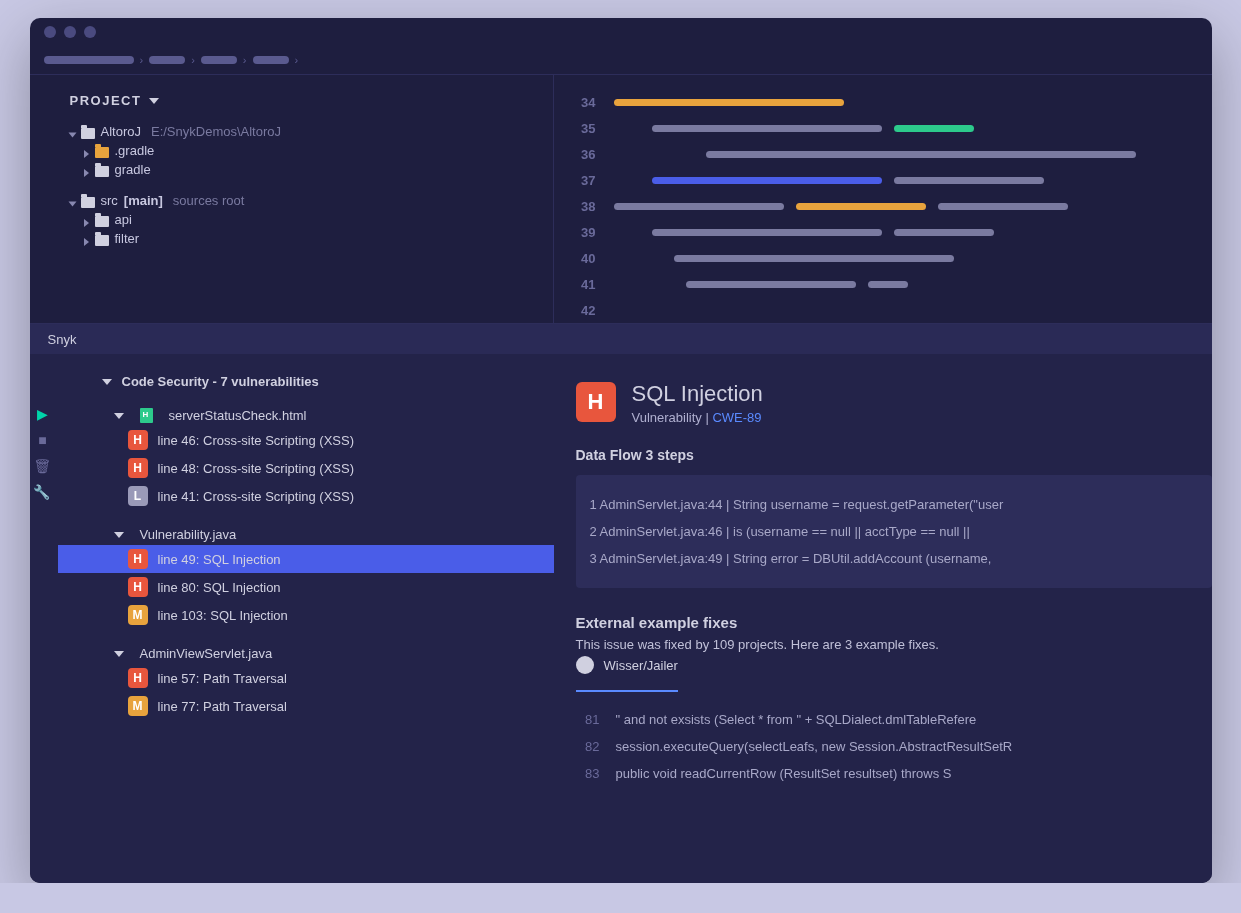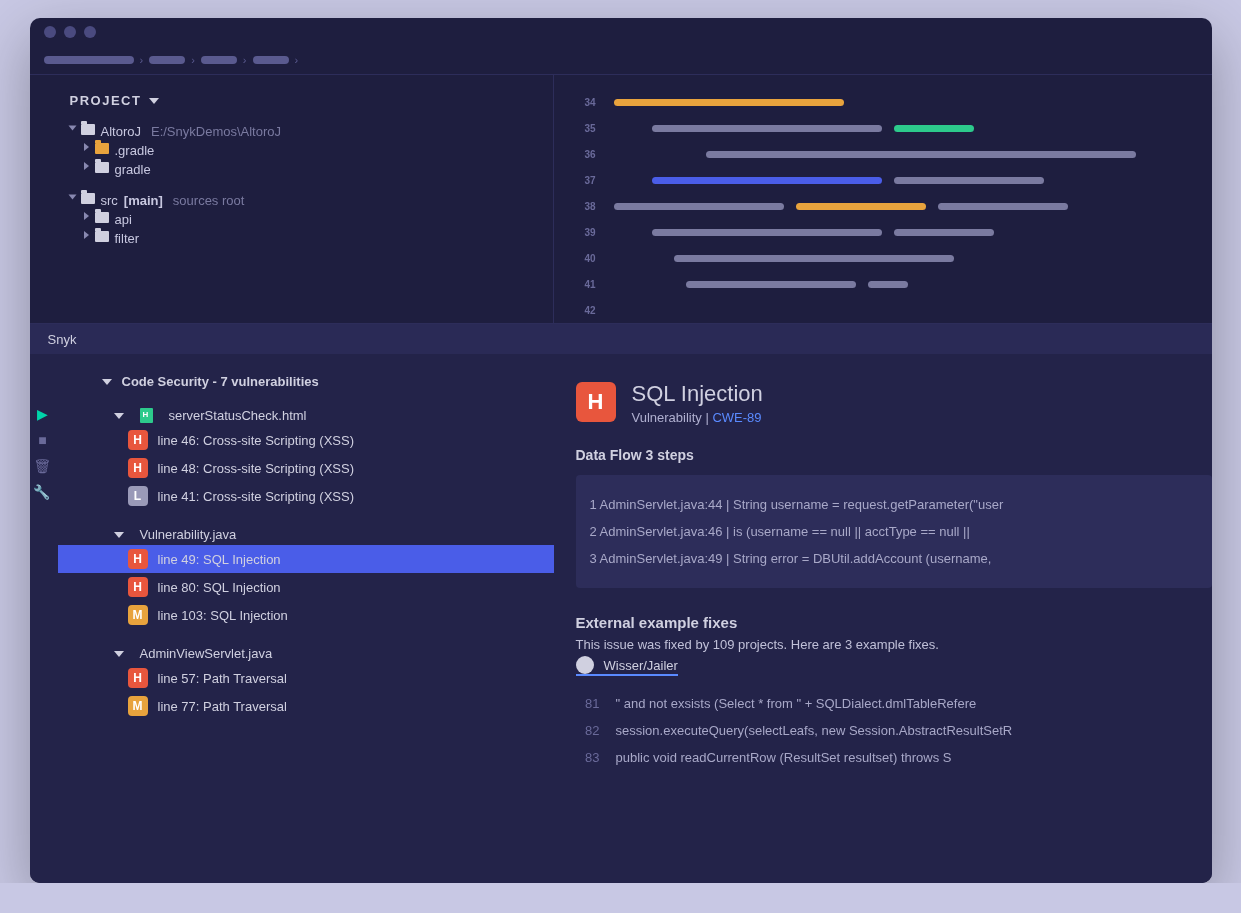--- a/index.html
+++ b/index.html
@@ -8,31 +8,31 @@
 .titlebar{height:28px;display:flex;align-items:center;padding:0 14px;gap:8px}
 .dot{width:12px;height:12px;border-radius:50%;background:#4a4a7f}
 .breadcrumb-bar{height:28px;display:flex;align-items:center;padding:0 14px;gap:4px}
 .crumb{height:8px;background:#5a5a8f;border-radius:4px}
 .chev{color:#5a5a8f;font-size:11px;margin:0 2px}
 .top-split{display:flex;height:250px;border-top:1px solid #2d2d5a;border-bottom:1px solid #2d2d5a}
 .project-panel{width:524px;padding:18px 18px 18px 40px;border-right:1px solid #2d2d5a;overflow:hidden}
 .project-header{color:#d0d0e0;font-size:13px;letter-spacing:1.5px;font-weight:600;display:flex;align-items:center;gap:8px;margin-bottom:14px}
 .tri-down{width:0;height:0;border-left:5px solid transparent;border-right:5px solid transparent;border-top:6px solid #d0d0e0}
 .tree{font-size:13px;color:#c8c8e0}
-.tree-row{display:flex;align-items:flex-start;gap:6px;padding:2px 0;white-space:nowrap}
+.tree-row{display:flex;align-items:flex-end;gap:6px;padding:2px 0;white-space:nowrap}
 .tree-caret{width:0;height:0;border-top:4px solid transparent;border-bottom:4px solid transparent;border-left:5px solid #8888b0;flex-shrink:0}
 .tree-caret.open{transform:rotate(90deg)}
 .folder-icon{width:14px;height:11px;background:#d0d0e0;border-radius:1px;position:relative;flex-shrink:0}
 .folder-icon::before{content:"";position:absolute;top:-3px;left:0;width:6px;height:3px;background:inherit;border-radius:1px 1px 0 0}
 .folder-icon.orange{background:#e8a33d}
 .tree-label{color:#c8c8e0}
 .tree-path{color:#7a7aa0;margin-left:4px}
 .tree-bold{font-weight:600}
 .tree .i1{padding-left:14px}
-.code-panel{flex:1;padding:14px 18px;font-family:'SF Mono',Menlo,monospace;font-size:10px;overflow:hidden}
+.code-panel{flex:1;padding:14px 18px;font-family:'SF Mono',Menlo,monospace;font-size:13px;overflow:hidden}
 .code-line{display:flex;align-items:center;gap:18px;height:26px}
 .line-num{color:#6a6a9a;width:24px;text-align:right;font-weight:600}
 .tokens{display:flex;gap:12px;align-items:center}
 .tok{height:7px;border-radius:4px}
 .snyk-bar{height:30px;background:#2a2a56;display:flex;align-items:center;padding:0 18px;color:#d0d0e0;font-size:13px;position:relative}
 .tool-strip{position:absolute;left:0;top:380px;width:26px;display:flex;flex-direction:column;gap:10px;align-items:center;padding-top:8px}
 .tool-ico{color:#6a6a9a;font-size:14px}
 .play-ico{color:#00d4aa}
 .bottom-split{display:flex;height:calc(100% - 336px);background:#232349}
 .vuln-panel{width:524px;padding:20px 18px 20px 72px;overflow:hidden;font-size:13px;color:#d0d0e0}
@@ -49,21 +49,21 @@
 .detail-header{display:flex;gap:16px;margin-bottom:22px}
 .big-sev{width:40px;height:40px;border-radius:6px;background:#e8563d;display:flex;align-items:center;justify-content:center;color:#fff;font-weight:700;font-size:22px;flex-shrink:0}
 .detail-title{font-size:22px;font-weight:400;line-height:1.1}
 .detail-sub{font-size:13px;color:#b0b0d0;margin-top:4px}
 .cwe-link{color:#5a8aff}
 .flow-title{font-size:14px;font-weight:700;margin-bottom:12px}
 .flow-box{background:#2d2d5a;border-radius:4px;padding:16px 14px;font-family:'SF Mono',Menlo,monospace;font-size:13px;color:#a8a8c8;margin-bottom:26px;white-space:nowrap;overflow:hidden}
 .flow-row{padding:6px 0}
 .fix-title{font-size:15px;font-weight:700;margin-bottom:6px}
 .fix-sub{font-size:13px;color:#c0c0d8;margin-bottom:4px}
-.repo-row{display:flex;align-items:center;gap:10px;font-size:13px;padding-bottom:0;border-bottom:2px solid #5a8aff;width:fit-content;margin-bottom:14px}
+.repo-row{display:flex;align-items:center;gap:10px;font-size:13px;padding-bottom:16px;border-bottom:2px solid #5a8aff;width:fit-content;margin-bottom:14px}
 .gh-icon{width:18px;height:18px;border-radius:50%;background:#d0d0e0;position:relative}
 .fix-code{font-family:'SF Mono',Menlo,monospace;font-size:13px;color:#a8a8c8;white-space:nowrap;overflow:hidden}
 .fix-line{display:flex;padding:6px 0}
 .fix-num{color:#6a6a9a;width:40px;text-align:right;padding-right:16px}
 </style>
 </head>
 <body>
 
 <div class="window">
   <div class="titlebar">

